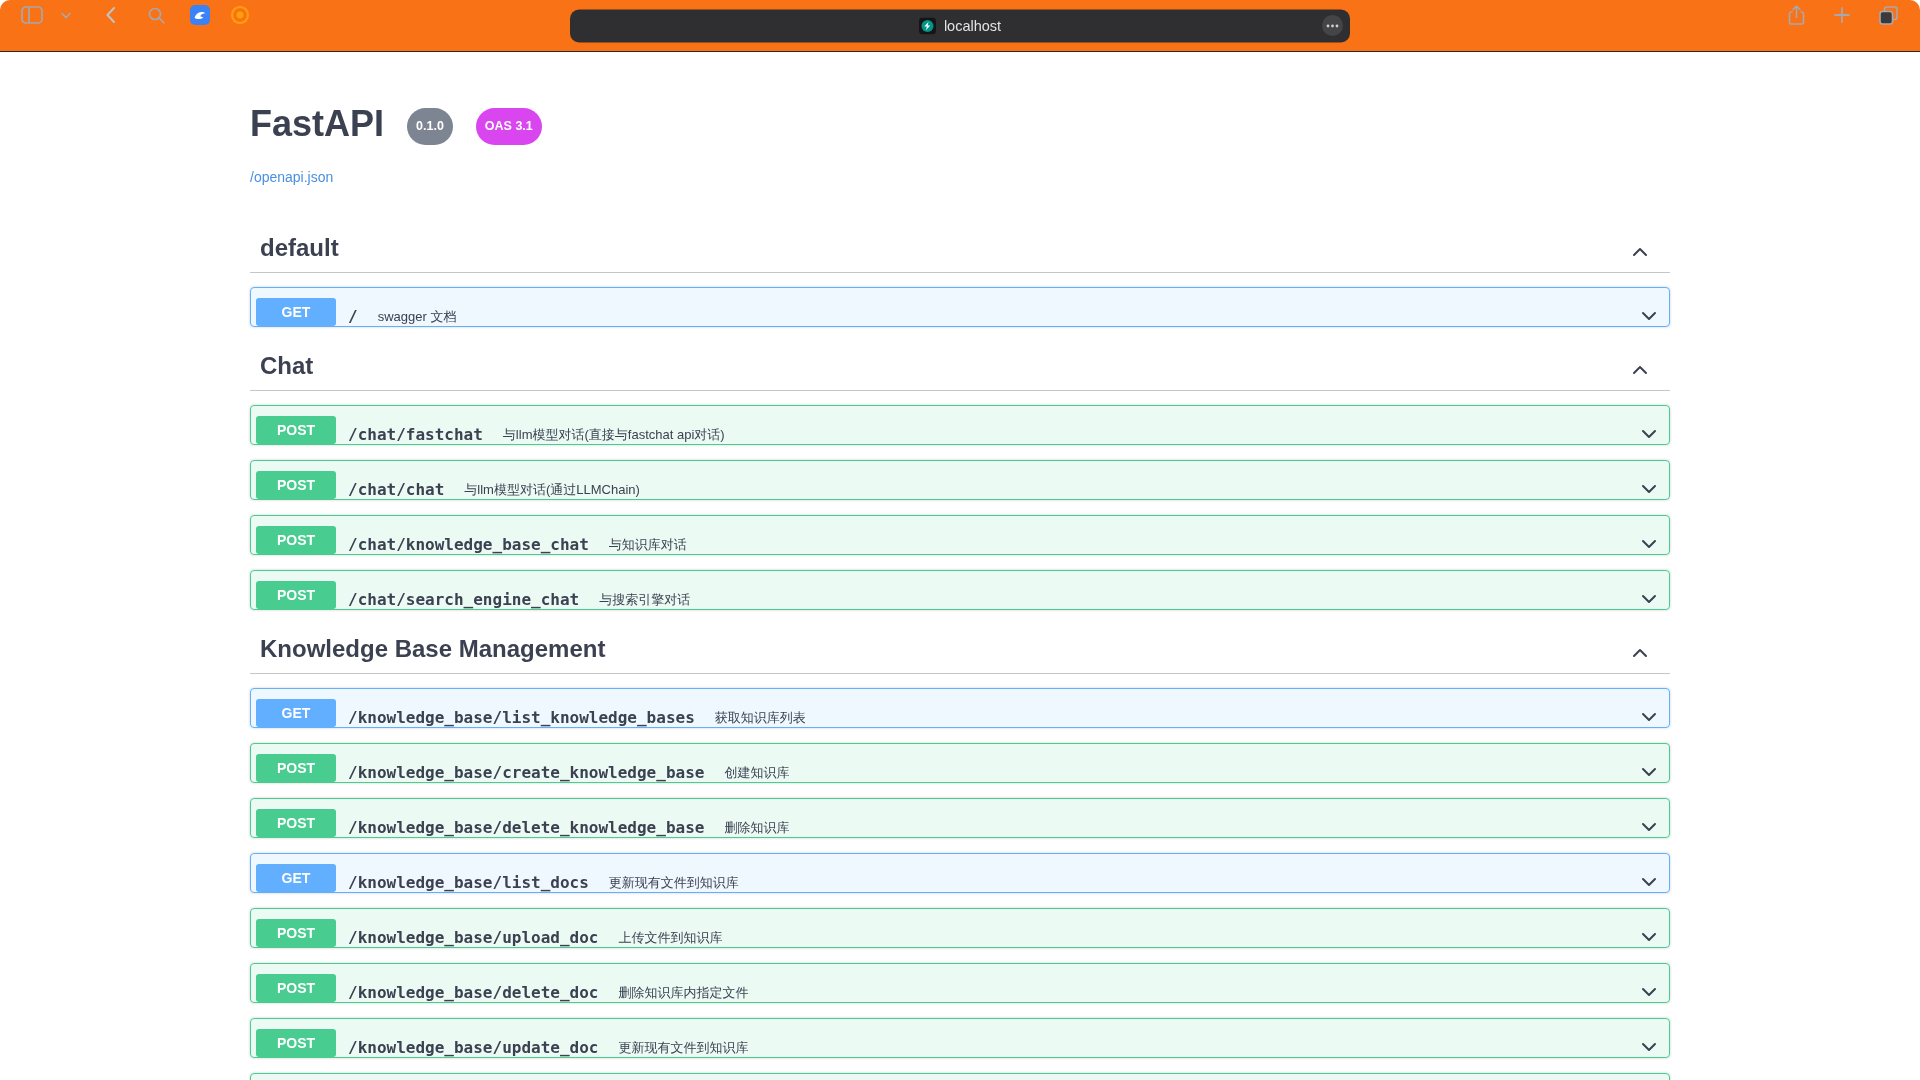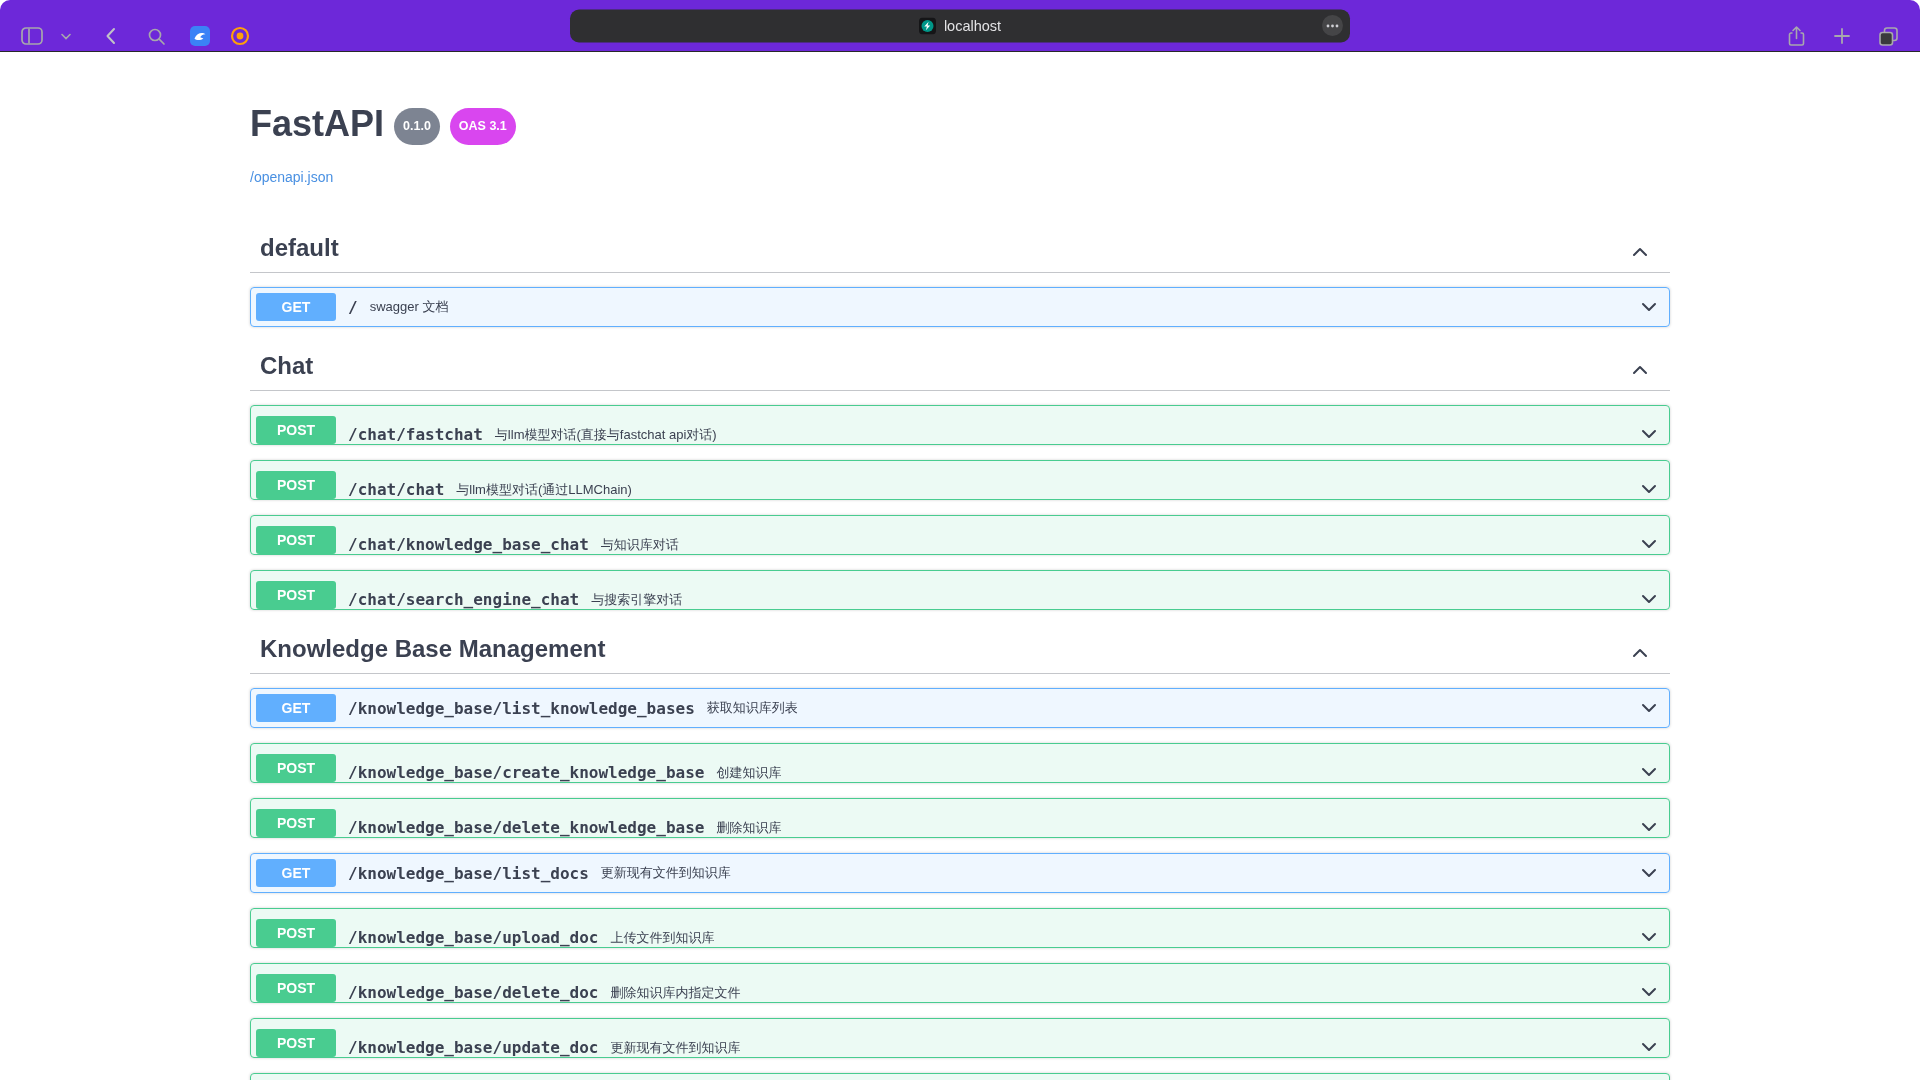--- a/index.html
+++ b/index.html
@@ -1,24 +1,24 @@
 <!DOCTYPE html>
 <html><head>
 <meta charset="utf-8">
 <style>
   * { box-sizing: border-box; margin: 0; padding: 0; }
   html, body { width: 1920px; height: 1080px; overflow: hidden; background: #fff;
     font-family: "Liberation Sans", sans-serif; }
 
   
   .toolbar {
-    position: relative; height: 52px; background: #6d28d9;
+    position: relative; height: 52px; background: #f97316;
     border-bottom: 1px solid #28282a;
     border-radius: 10px 10px 0 0;
-    display: flex; align-items: flex-end; padding: 0 16px;
+    display: flex; align-items: flex-start; padding: 0 16px;
   }
   .tb-group { display: flex; align-items: center; gap: 8px; }
   .tb-btn {
     width: 32px; height: 30px; display: flex; align-items: center; justify-content: center;
     border-radius: 6px; cursor: default; flex: 0 0 auto;
   }
   .tb-btn.narrow { width: 20px; }
   .url-field {
     position: absolute; left: 50%; top: 50%; transform: translate(-50%, -50%);
     width: 780px; height: 33px; background: #2f2f31; border-radius: 9px;
@@ -31,21 +31,21 @@
     width: 21px; height: 21px; border-radius: 50%; background: #454547;
     display: flex; align-items: center; justify-content: center;
   }
   .right-group { margin-left: auto; display: flex; align-items: center; gap: 14px; }
 
   
   .page { height: 1028px; overflow: hidden; background: #fff; }
   .wrap { max-width: 1460px; margin: 0 auto; padding: 0 20px; color: #3b4151; }
 
   .info { margin-top: 50px; margin-bottom: 38px; }
-  .api-title { display: flex; align-items: flex-start; gap: 10px;
+  .api-title { display: flex; align-items: flex-start; gap: 23px;
     font-size: 36px; font-weight: 700; color: #3b4151; line-height: 1.2; }
   .stamp {
     display: inline-block; border-radius: 57px; padding: 12px 9px;
     font-size: 12.5px; font-weight: 700; color: #fff; line-height: 1;
     margin-top: 6px;
   }
   .stamp.version { background: #7d8492; }
   .stamp.oas { background: #d946ef; text-align: right; }
   .spec-link { display: inline-block; margin-top: 24px; font-size: 14px;
     color: #4990e2; text-decoration: none; cursor: pointer; }
@@ -70,25 +70,25 @@
     min-width: 80px; text-align: center; padding: 6px 15px;
     border-radius: 3px; font-size: 14px; font-weight: 700; color: #fff;
     font-family: "Liberation Sans", sans-serif;
   }
   .opblock .path {
     margin: 0 0 0 12px;
     font-family: "DejaVu Sans Mono", monospace;
     font-size: 16px; font-weight: 700; color: #3b4151;
   }
   .opblock .desc {
-    margin-left: 12px; font-size: 13px; color: #3b4151;
+    margin-left: 20px; font-size: 13px; color: #3b4151;
   }
   .opblock .arrow { margin-left: auto; display: flex; }
 
-  .method-get  { background: rgba(97,175,254,.1); border-color: #61affe; }
+  .method-get  { background: rgba(97,175,254,.1); border-color: #61affe; align-items: flex-end; }
   .method-get  .method { background: #61affe; }
   .method-post { background: rgba(73,204,144,.1); border-color: #49cc90; align-items: flex-end; }
   .method-post .method { background: #49cc90; }
 </style>
 </head>
 <body>
 
 <div class="toolbar">
   <div class="tb-group">
     <div class="tb-btn">

